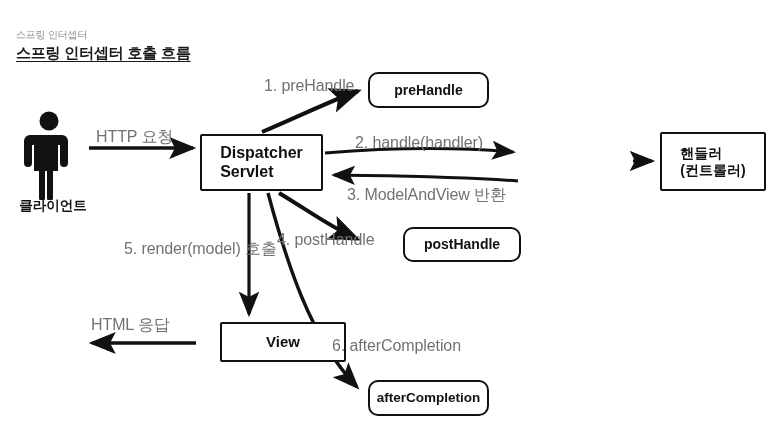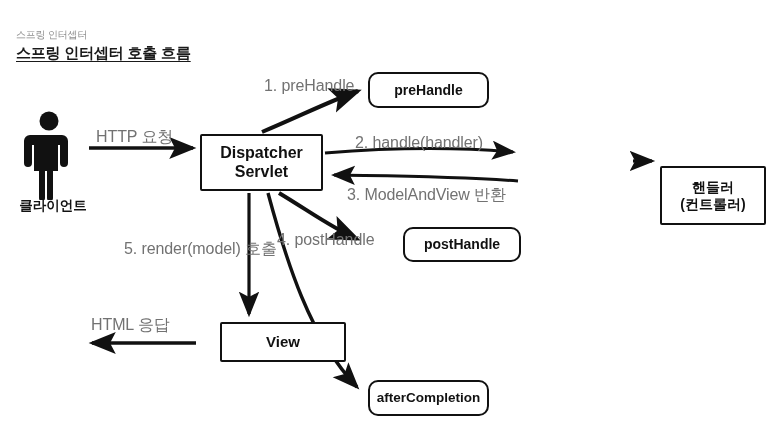--- a/index.html
+++ b/index.html
@@ -57,21 +57,21 @@
     height: 392px;
     overflow: visible;
   }
 
   
   .node {
     position: absolute;
     display: flex;
     align-items: center;
     justify-content: center;
-    text-align: center;
+    text-align: left;
     background: #ffffff;
     color: #111111;
     font-weight: bold;
     line-height: 1.15;
     z-index: 3;
   }
   .node.rect {
     border: 2.5px solid #111111;
     border-radius: 2px;
   }
@@ -102,21 +102,20 @@
     font-size: 15px;
     margin-left: 23px;
   }
   #node-handler-adapter {
     left: 522px; top: 90px; width: 109px; height: 48px;
     font-size: 14px;
   }
   #node-handler-controller {
     left: 660px; top: 84px; width: 106px; height: 59px;
     font-size: 14px;
-    margin-top: 34px;
   }
   .node-line { display: block; }
 
   
   .edge-label {
     position: absolute;
     color: #727272;
     font-size: 16px;
     font-weight: normal;
     white-space: nowrap;
@@ -228,14 +227,15 @@
     </div>
   </div>
 
   <div class="edge-label" id="label-http-request">HTTP 요청</div>
   <div class="edge-label" id="label-1-prehandle">1. preHandle</div>
   <div class="edge-label" id="label-2-handle">2. handle(handler)</div>
   <div class="edge-label" id="label-3-modelandview">3. ModelAndView 반환</div>
   <div class="edge-label" id="label-4-posthandle">4. postHandle</div>
   <div class="edge-label" id="label-5-render">5. render(model) 호출</div>
   <div class="edge-label" id="label-html-response">HTML 응답</div>
+  <div class="edge-label" id="label-6-aftercompletion">6. afterCompletion</div>
 
 </div>
 
 </body></html>

